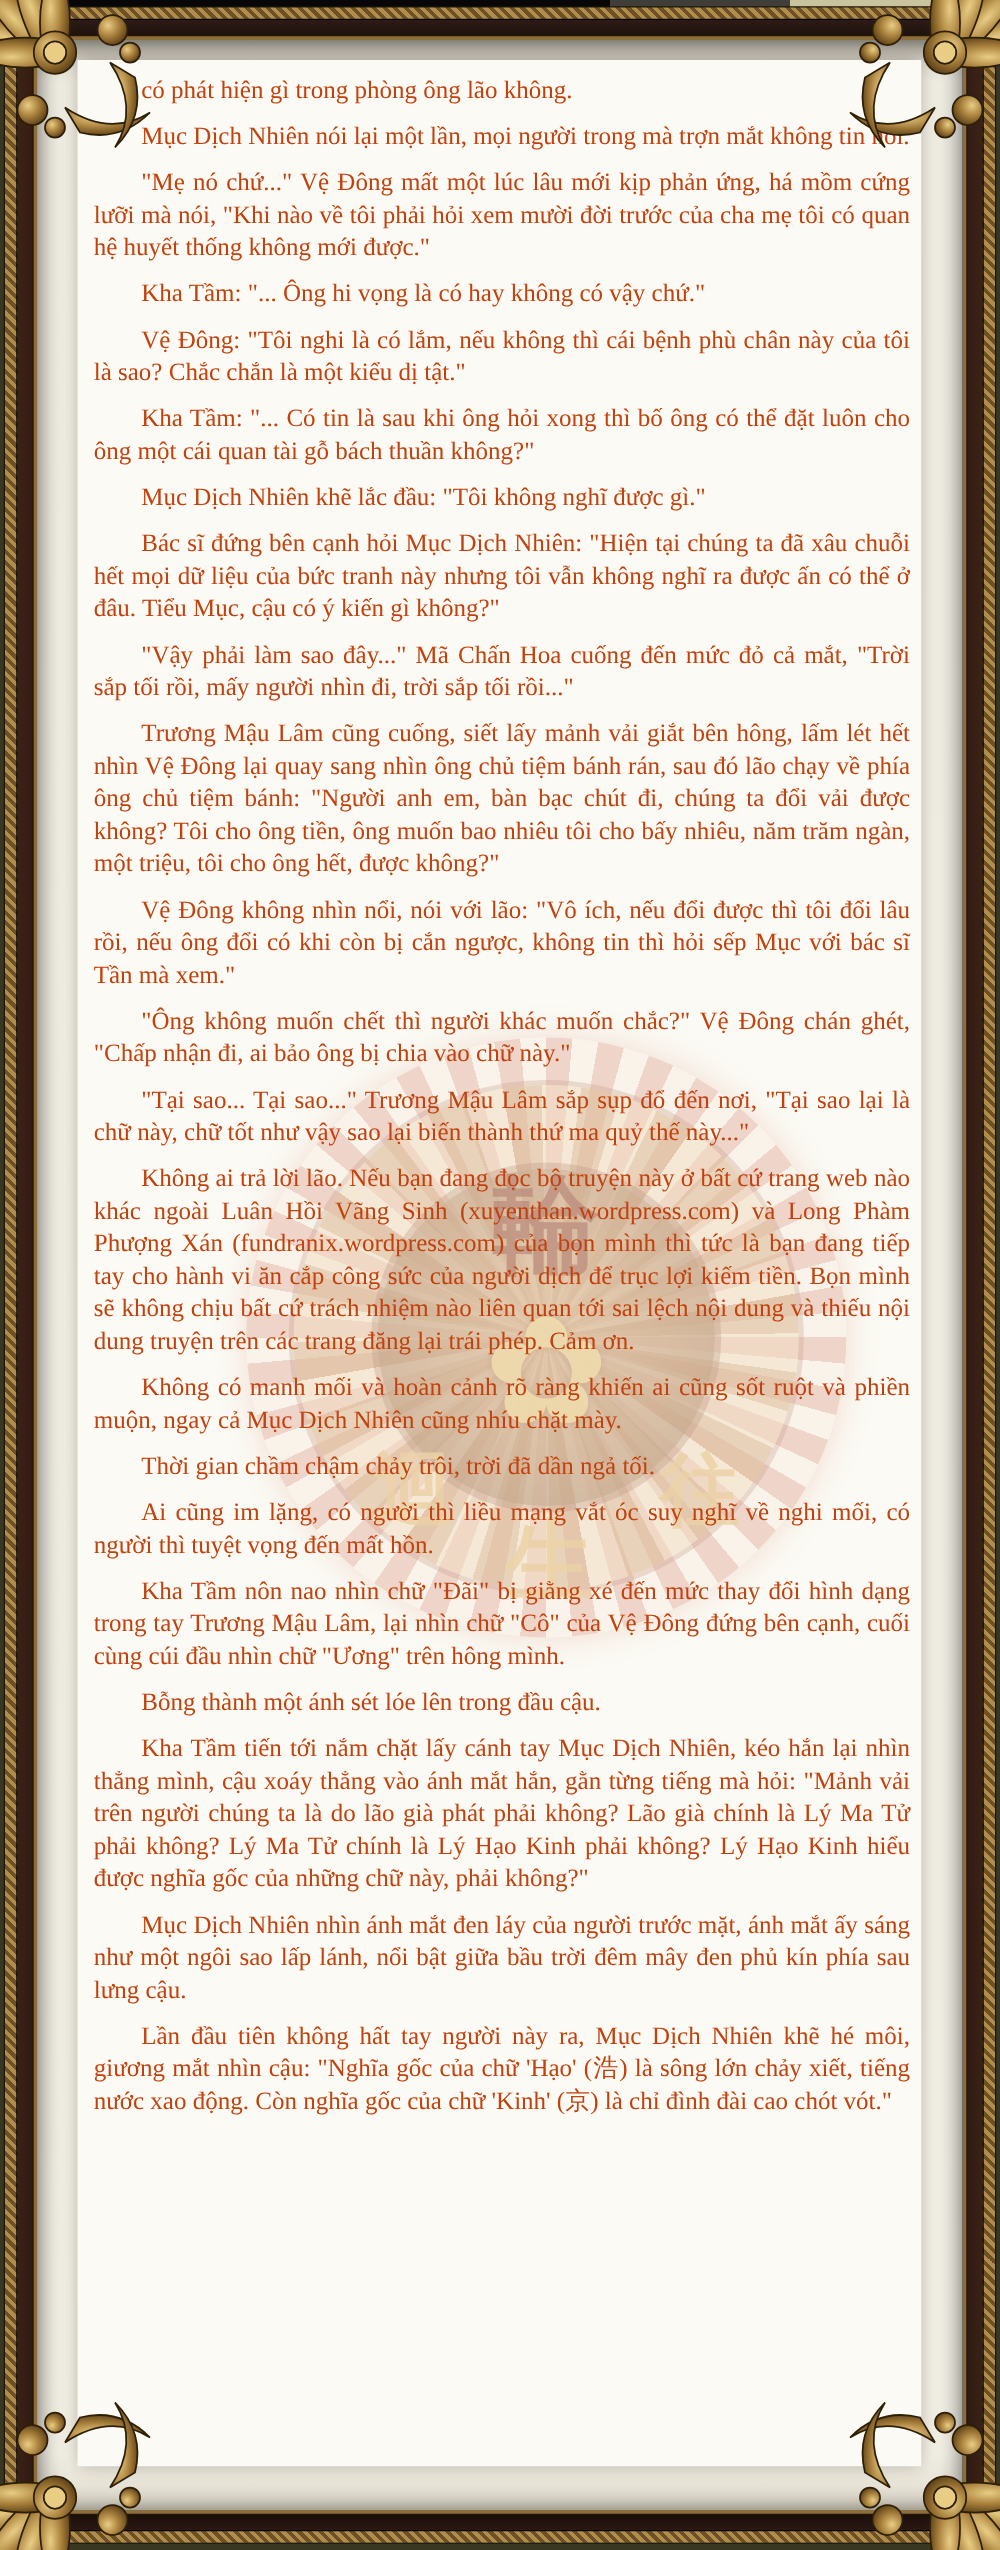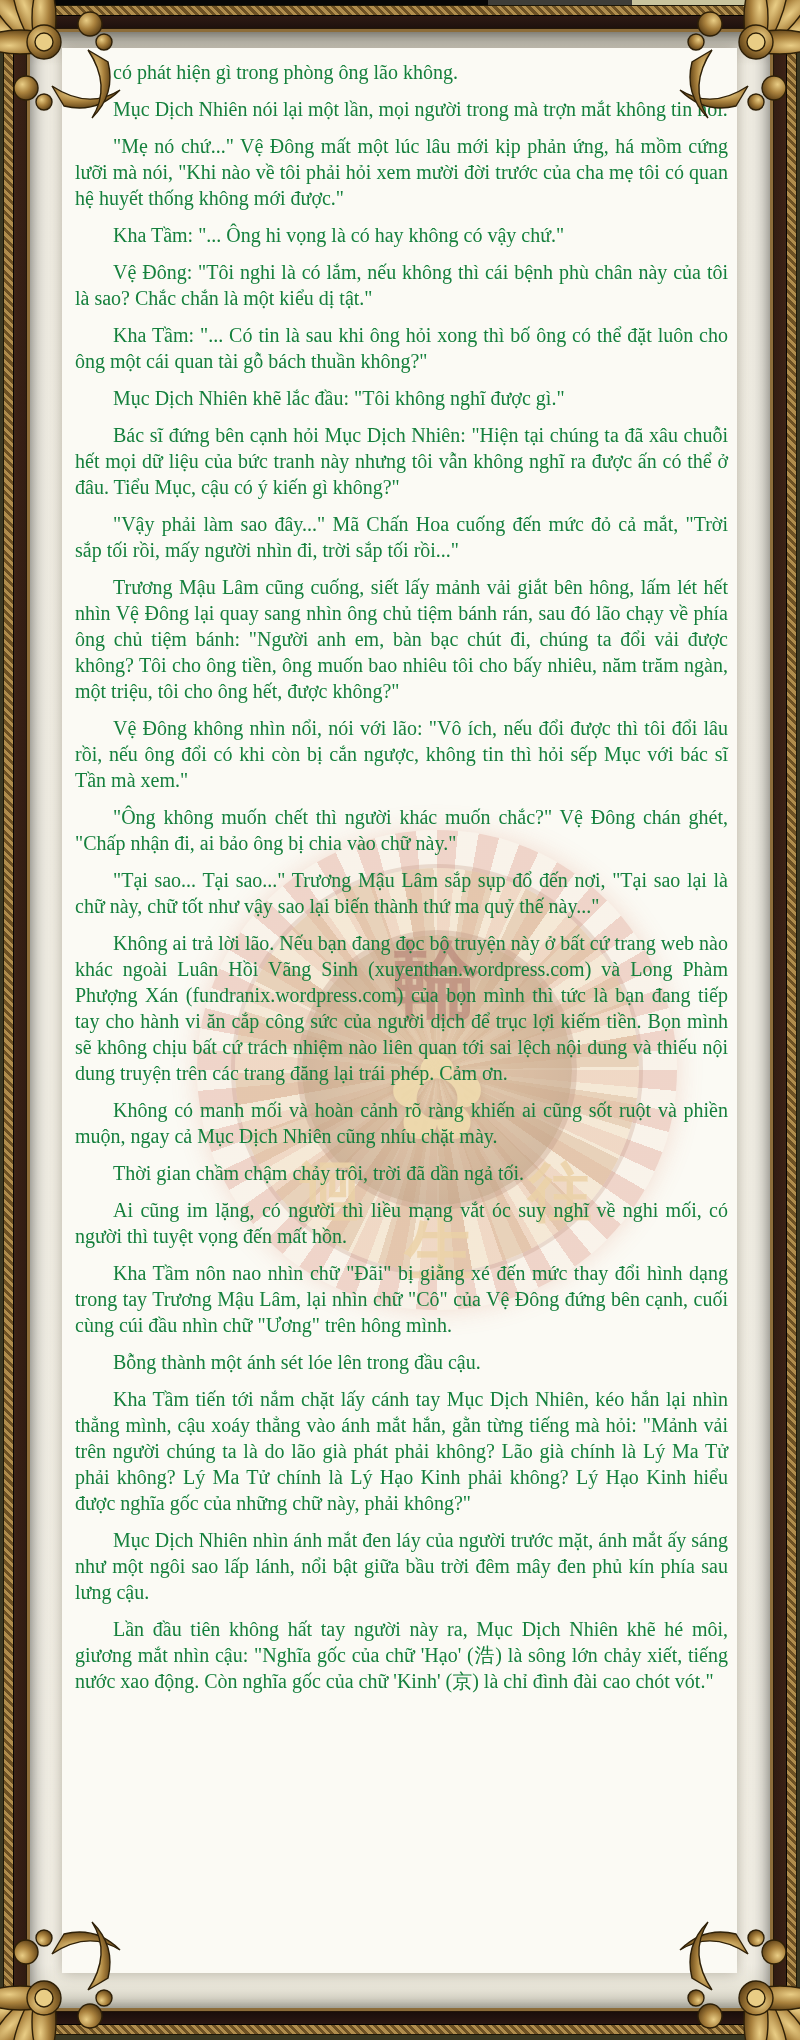--- a/index.html
+++ b/index.html
@@ -48,21 +48,21 @@
   .wm-char.c-top    { left:240px; top:150px; font-size:86px; color:rgba(132,44,24,.70); }
   .wm-char.c-left   { left:133px; top:362px; font-size:64px; color:rgba(222,178,104,.85); }
   .wm-char.c-right  { left:363px; top:362px; font-size:64px; color:rgba(222,178,104,.85); }
   .wm-char.c-bottom { left:243px; top:420px; font-size:70px; color:rgba(222,178,104,.85); }
   .wm-lotus { position:absolute; left:240px; top:268px; transform:translate(-50%,-50%);
     font-size:120px; line-height:1; color:rgba(232,196,120,.90);
     text-shadow:0 0 8px rgba(150,90,40,.6); font-family:"DejaVu Sans",sans-serif; }
 
   
   .text { position:relative; z-index:2; padding:11px 9px 0 13px;
-    font-size:20px; line-height:26px; text-align:justify; color:#15803d; }
+    font-size:20px; line-height:26px; text-align:justify; color:#c2410c; }
   .text p { margin:0 0 11px 0; text-indent:38px; }
 
   
   .corner { position:absolute; width:160px; height:160px; z-index:4; }
   .corner.tl { left:-8px;  top:-10px; }
   .corner.tr { right:-8px; top:-10px;  transform:scaleX(-1); }
   .corner.bl { left:-8px;  bottom:-10px; transform:scaleY(-1); }
   .corner.br { right:-8px; bottom:-10px; transform:scale(-1,-1); }
 </style>
 </head>

